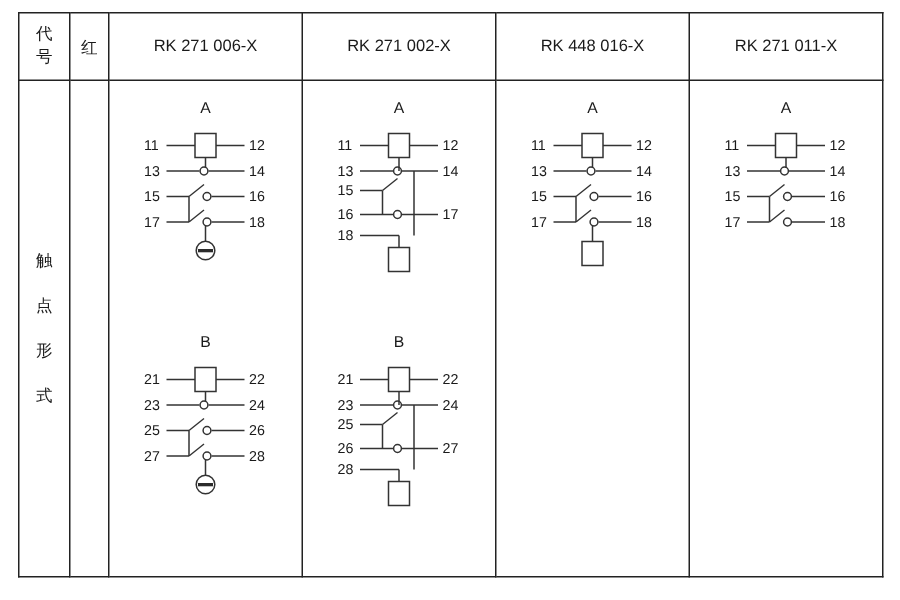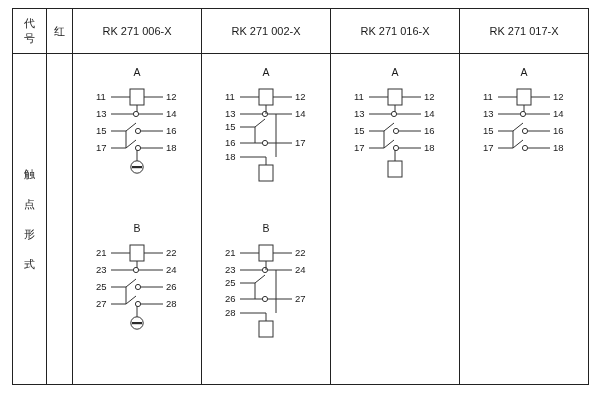--- a/index.html
+++ b/index.html
@@ -131,22 +131,22 @@
     </colgroup>
     <tbody>
         <tr class="head-row">
       <td class="code-head">
         <div>代</div>
         <div>号</div>
       </td>
       <td class="color-head">红</td>
       <td class="model-head">RK 271 006-X</td>
       <td class="model-head">RK 271 002-X</td>
-      <td class="model-head">RK 271 016-X</td>
-      <td class="model-head">RK 271 017-X</td>
+      <td class="model-head">RK 448 016-X</td>
+      <td class="model-head">RK 271 011-X</td>
     </tr>
     <tr class="body-row">
       <td class="vert-label">
         <span>触</span>
         <span>点</span>
         <span>形</span>
         <span>式</span>
       </td>
       <td></td>
 

